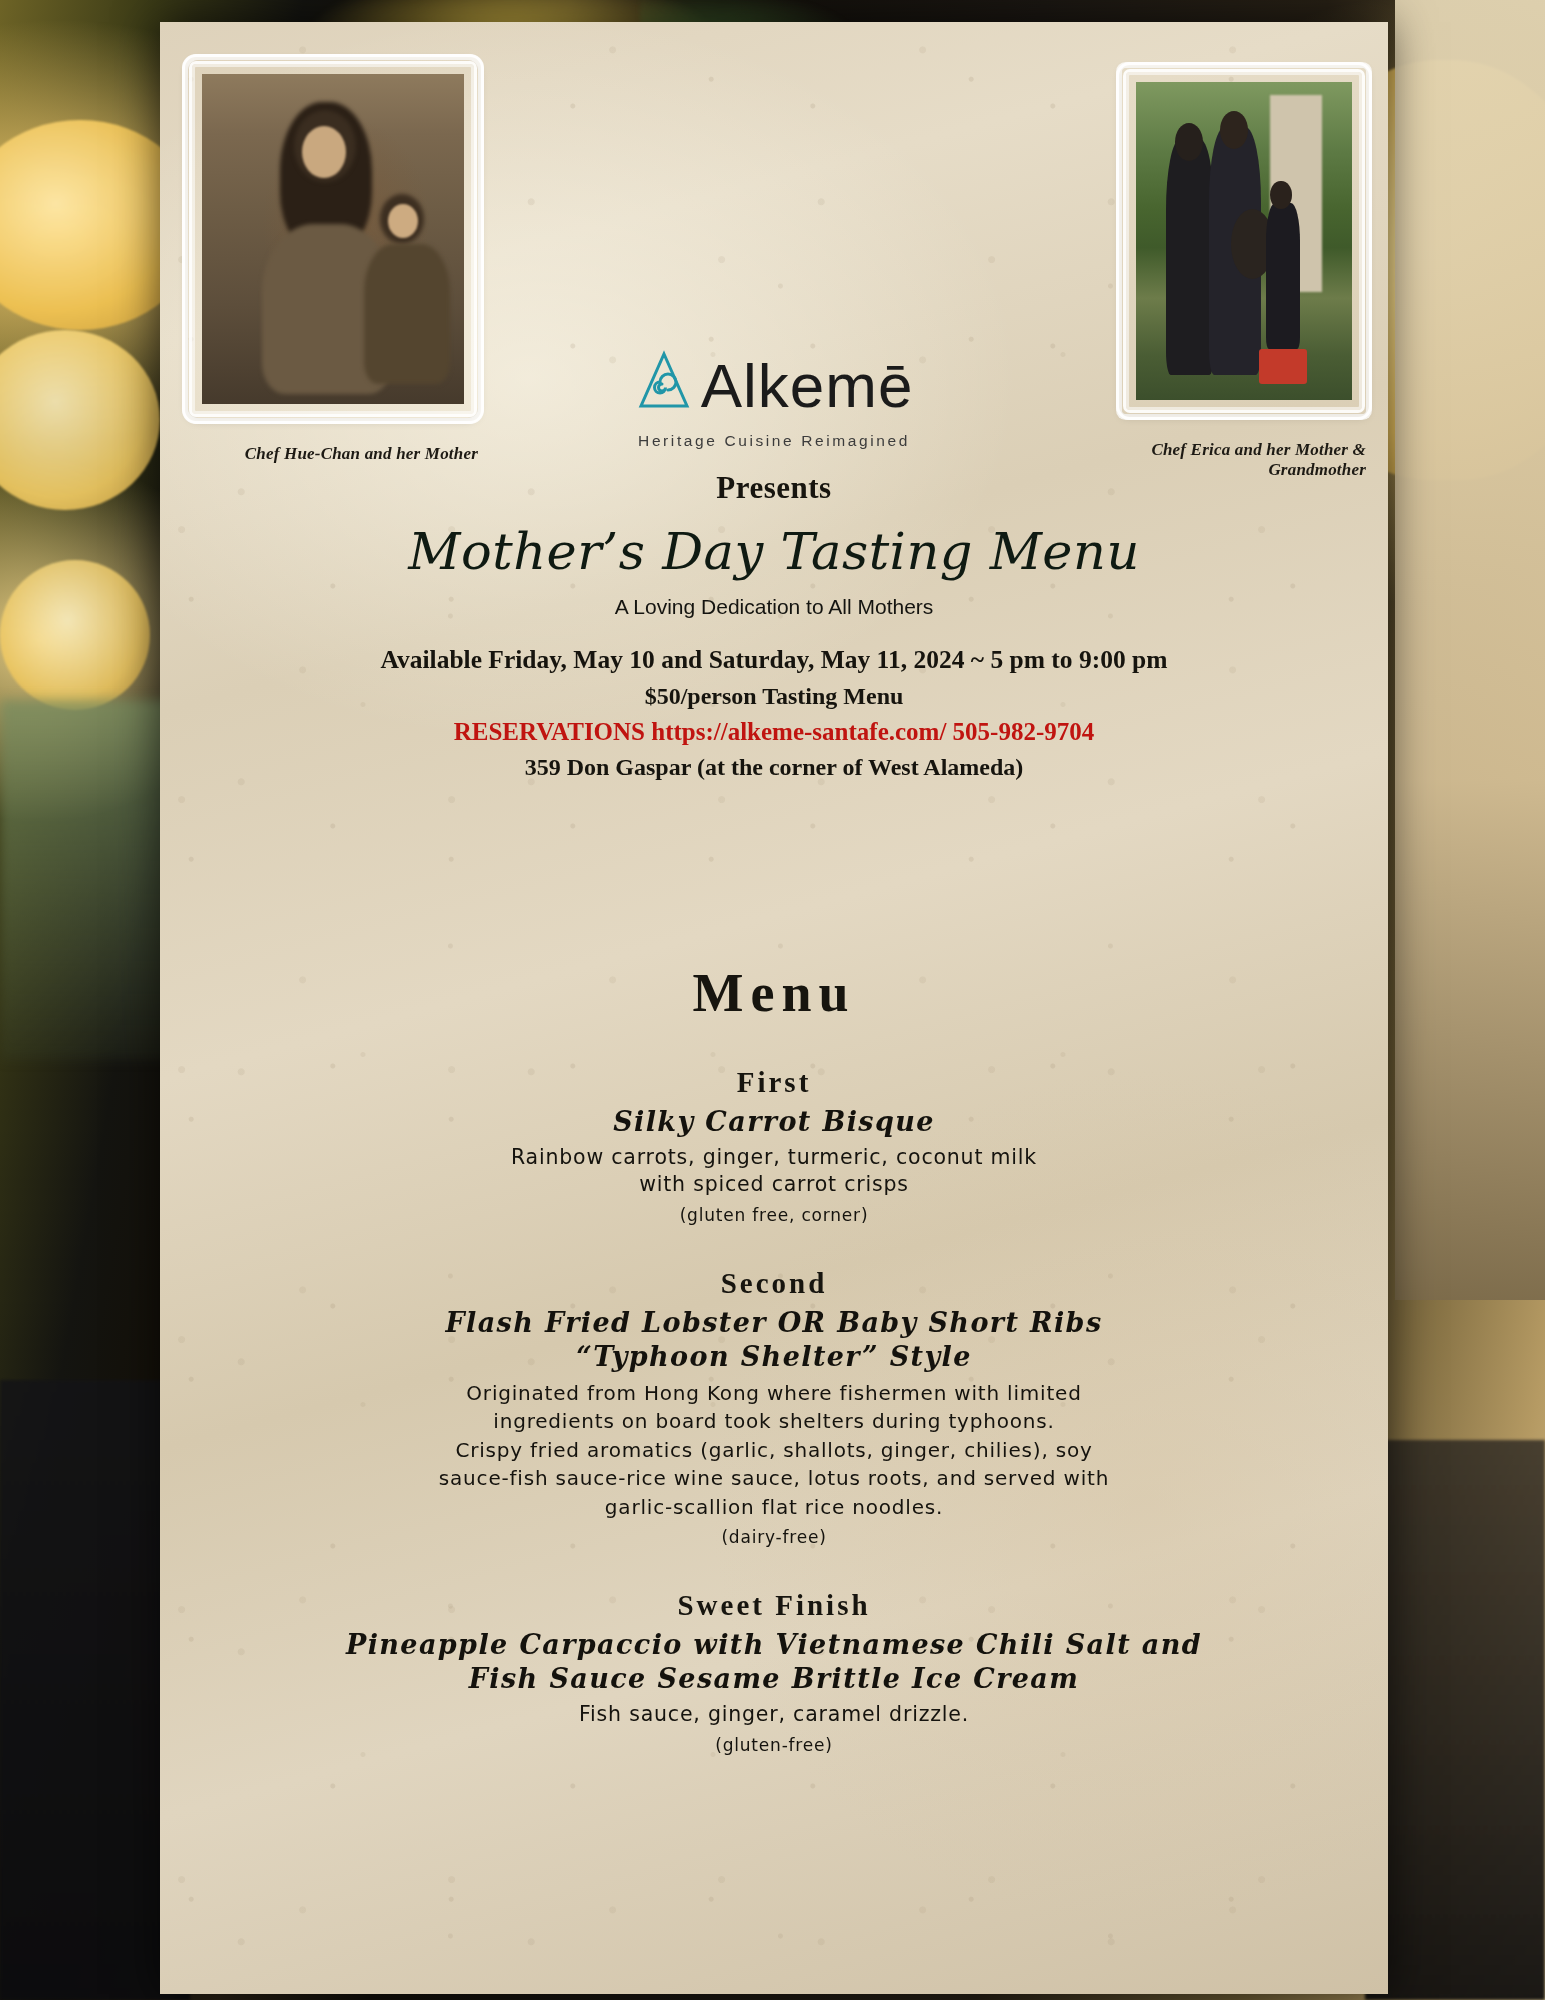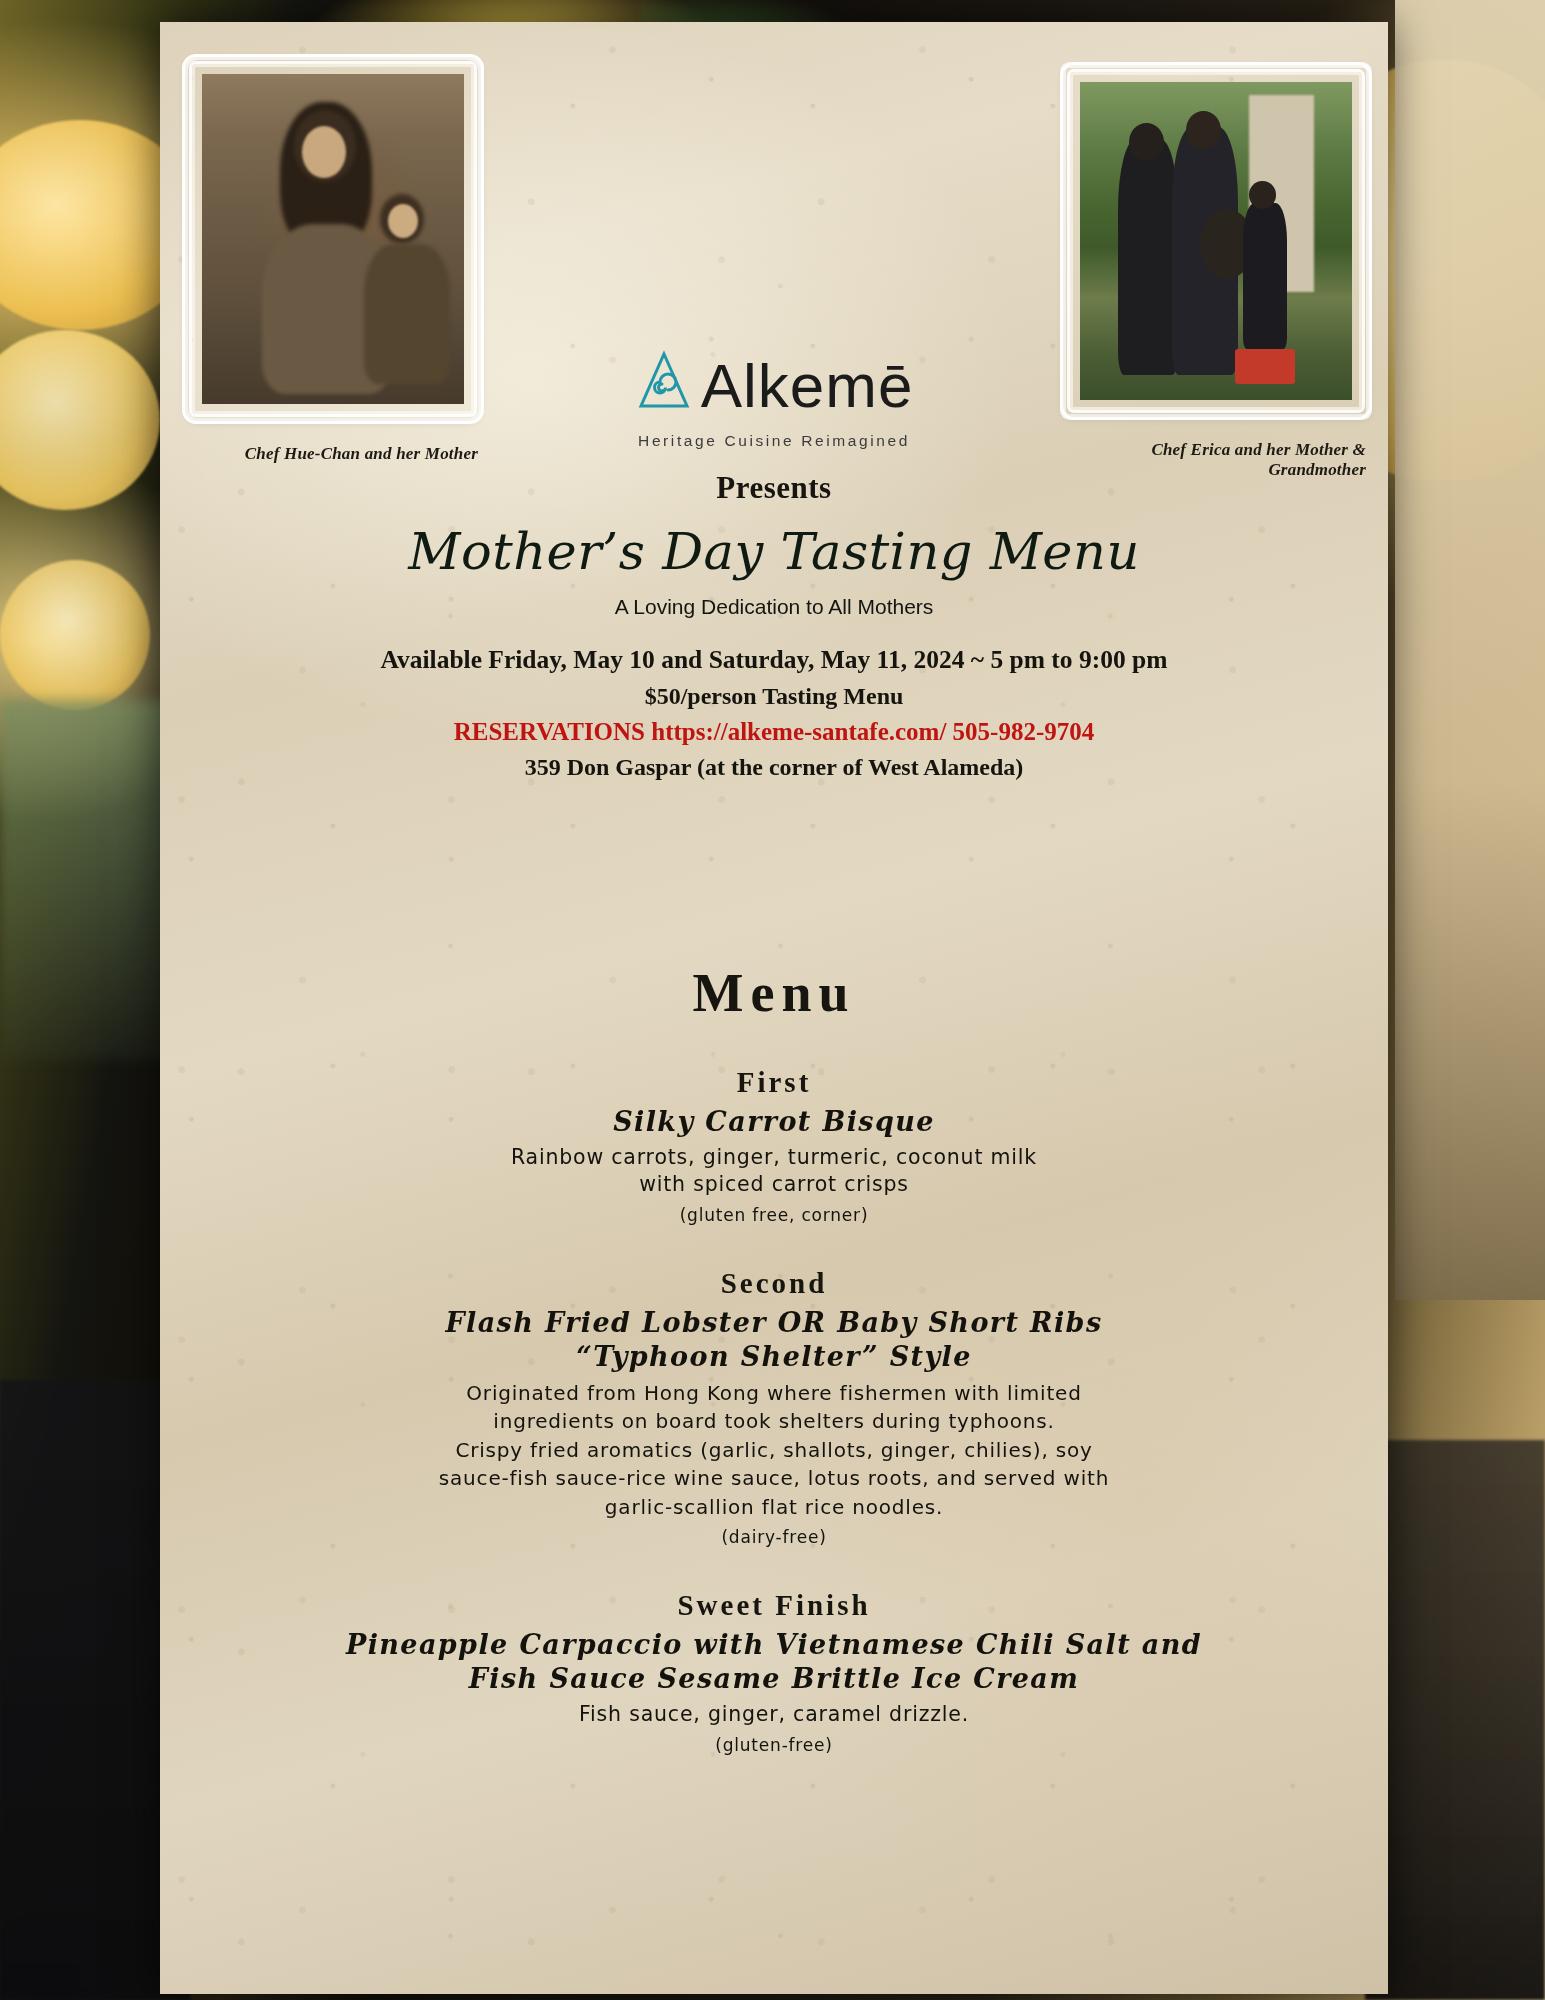--- a/index.html
+++ b/index.html
@@ -155,21 +155,21 @@
   }
   #photo-left .head { left: 92px; top: 36px; width: 62px; height: 72px; background: #3a2d20; }
   #photo-left .hair { left: 78px; top: 28px; width: 92px; height: 150px; border-radius: 46% 46% 40% 40%; background: #2b2016; }
   #photo-left .face { left: 100px; top: 52px; width: 44px; height: 52px; background: #c9a87f; filter: blur(1px); }
   #photo-left .body { left: 60px; top: 150px; width: 130px; height: 170px; border-radius: 40% 40% 18% 18%; background: #6b5a43; }
   #photo-left .kid-head { left: 178px; top: 120px; width: 44px; height: 50px; background: #3d2f21; }
   #photo-left .kid-face { left: 186px; top: 130px; width: 30px; height: 34px; background: #cdab81; filter: blur(1px); }
   #photo-left .kid-body { left: 162px; top: 170px; width: 86px; height: 140px; border-radius: 34% 34% 16% 16%; background: #54452f; }
 
   
-  #photo-right { right: 22px; top: 46px; width: 300px; }
+  #photo-right { right: 22px; top: 46px; width: 244px; }
   #photo-right .photo-frame { height: 318px; border-radius: 4px; }
   #photo-right .photo-inner {
     position: relative;
     background:
       linear-gradient(180deg, #7f9960 0%, #5d7a44 22%, #48652f 40%, #3f5a2a 52%, #6d7c4a 68%, #4a5d34 86%, #3c4f2c 100%);
   }
   #photo-right .wall { position: absolute; left: 62%; top: 4%; width: 24%; height: 62%; background: #cfc4ac; filter: blur(1px); }
   #photo-right .p1 { position: absolute; left: 14%; top: 18%; width: 22%; height: 74%; background: #1e1d20; border-radius: 30% 30% 10% 10%; }
   #photo-right .p1h { position: absolute; left: 18%; top: 13%; width: 13%; height: 12%; background: #26201c; border-radius: 50%; }
   #photo-right .p2 { position: absolute; left: 34%; top: 14%; width: 24%; height: 78%; background: #24232a; border-radius: 30% 30% 10% 10%; }

